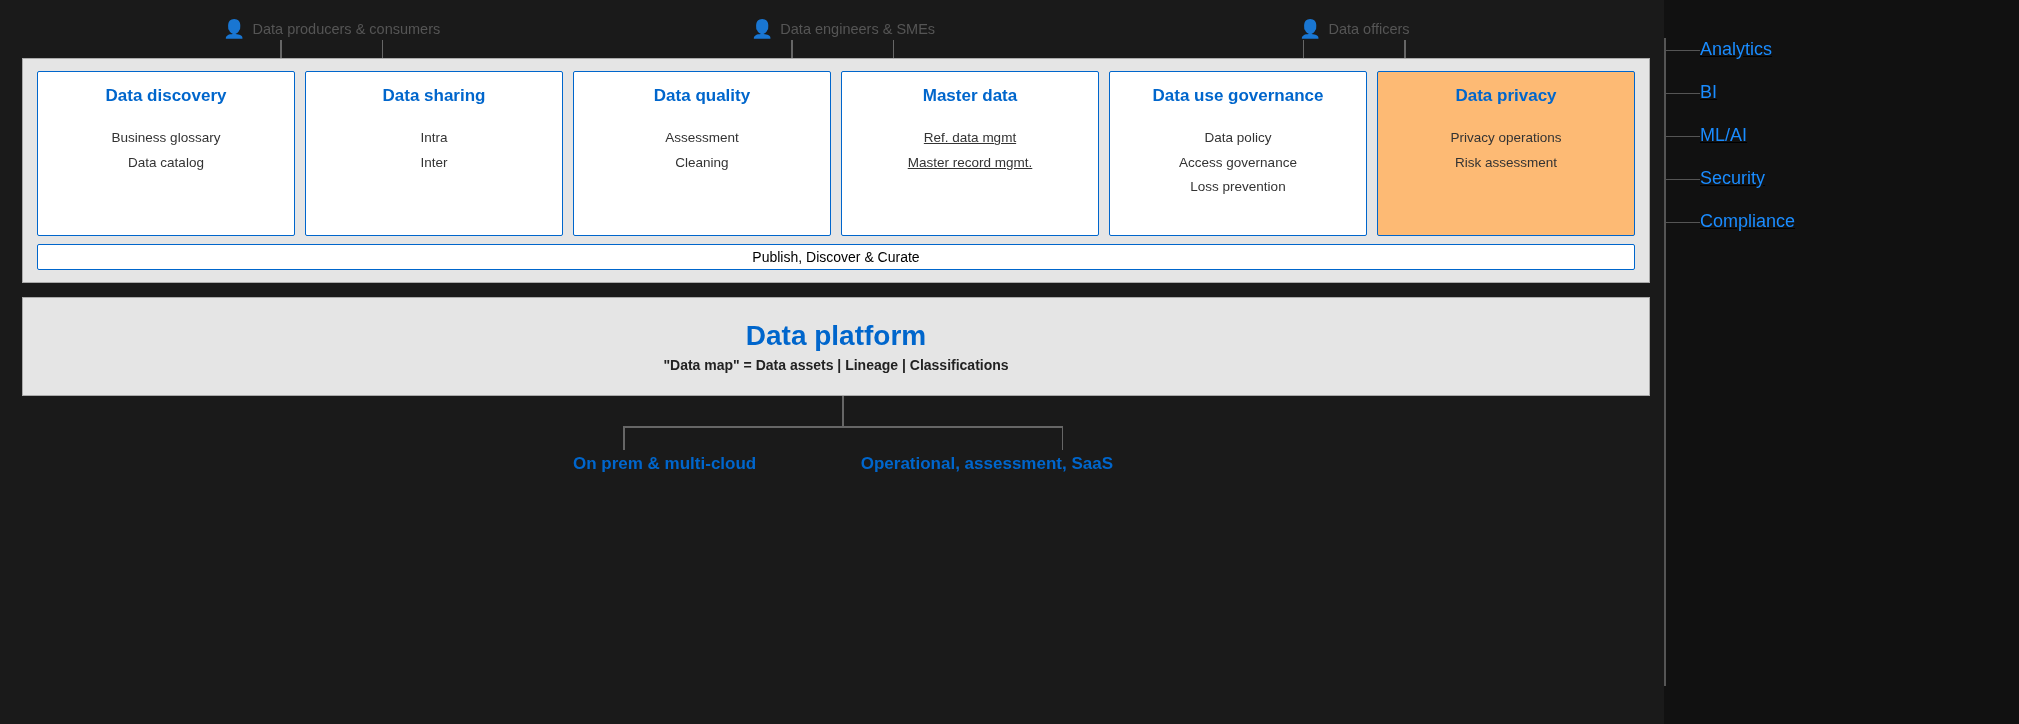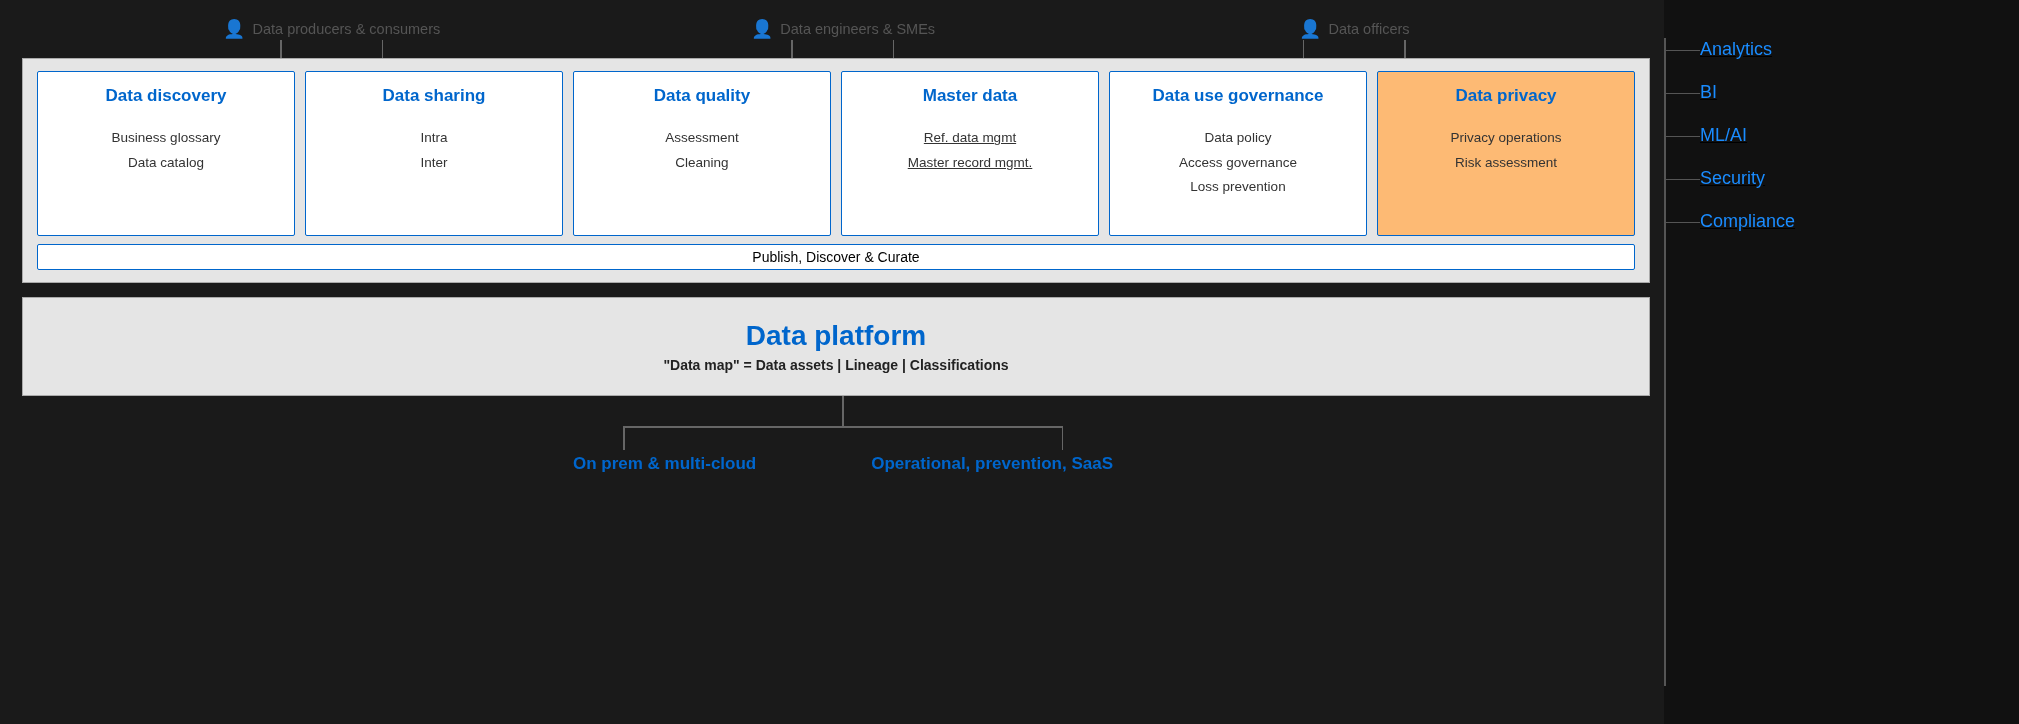--- a/index.html
+++ b/index.html
@@ -140,21 +140,21 @@
       <div style="width:1.5px; height:30px; background:#666; margin-left:0;"></div>
 
       <div style="position:relative; width:580px; height:24px;">
         <div style="position:absolute; top:0; left:70px; right:70px; height:1.5px; background:#666;"></div>
         <div style="position:absolute; top:0; left:70px; width:1.5px; height:24px; background:#666;"></div>
         <div style="position:absolute; top:0; right:70px; width:1.5px; height:24px; background:#666;"></div>
       </div>
 
       <div style="display:flex; width:580px; justify-content:space-between; margin-top:4px; padding:0 20px;align-items:flex-end;">
         <div style="color:#0066cc; font-size:17px; font-weight:700;">On prem &amp; multi-cloud</div>
-        <div style="color:#0066cc; font-size:17px; font-weight:700;">Operational, prevention, SaaS</div>
+        <div style="color:#0066cc; font-size:17px; font-weight:700;">Operational, assessment, SaaS</div>
       </div>
     </div>
 
   </div>
 
   <div style="width:355px; background:#111; display:flex; flex-direction:column; padding:28px 24px 20px 36px; position:relative;text-decoration:underline;">
 
     <div style="position:absolute; left:0; top:38px; bottom:38px; width:2px; background:#555;"></div>
 
     <div style="color:#1a8cff; font-size:18px; font-weight:400; padding:11px 0; cursor:pointer; position:relative;">

